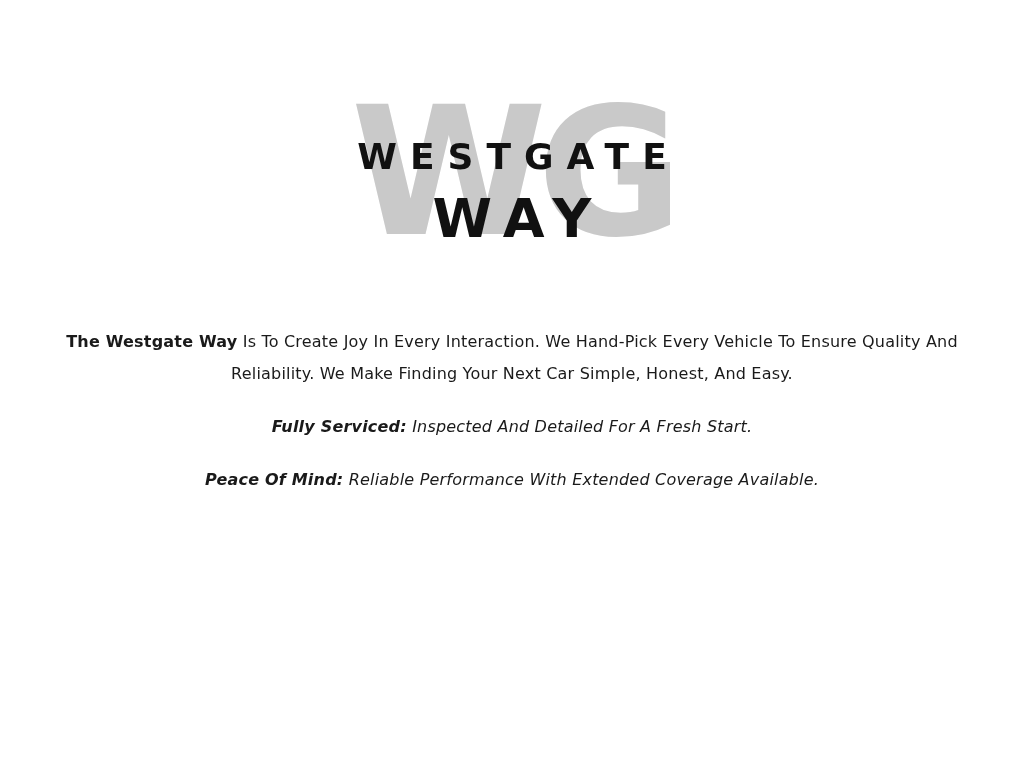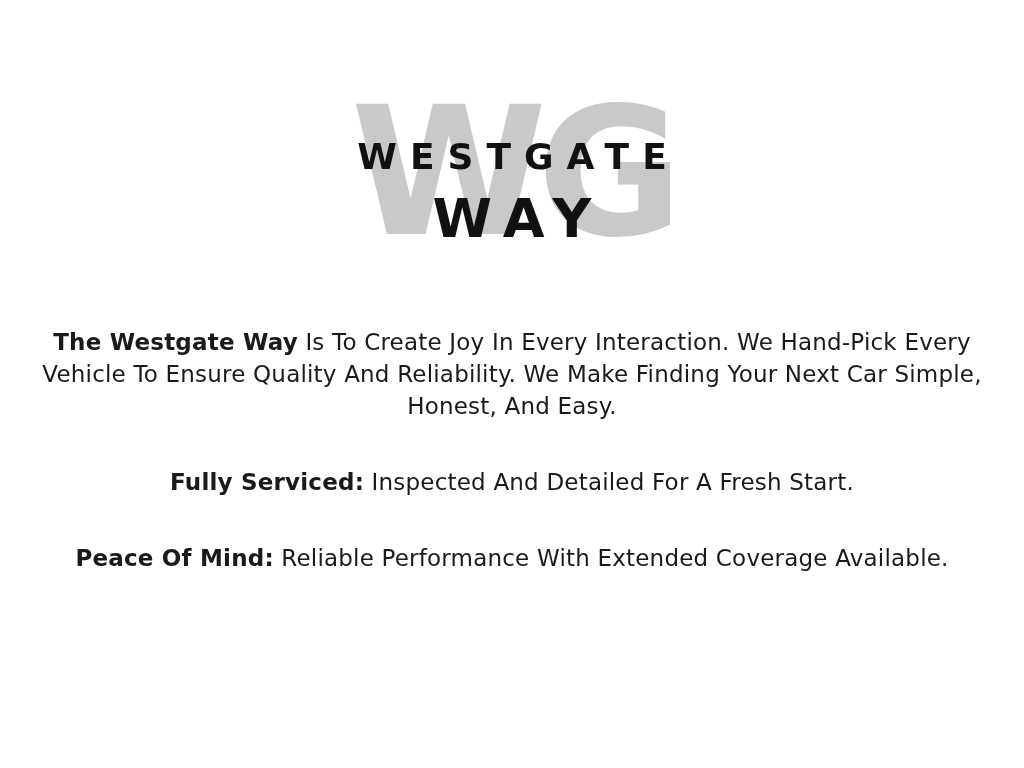--- a/index.html
+++ b/index.html
@@ -77,28 +77,29 @@
     position: absolute;
     left: 30px;
     top: 326px;
     width: 964px;
     text-align: center;
     color: #1a1a1a;
   }
 
   .para {
     font-family: "DejaVu Sans", sans-serif;
-    font-size: 23px;
+    font-size: 16px;
     line-height: 32px;
     letter-spacing: 0.2px;
     margin: 0;
   }
 
   .para + .para {
-    margin-top: 44px;
+    margin-top: 21px;
+    font-style: italic;
   }
 
   .para b,
   .lead-in {
     font-weight: 700;
   }
 
   .para .rest {
     font-weight: 400;
   }

